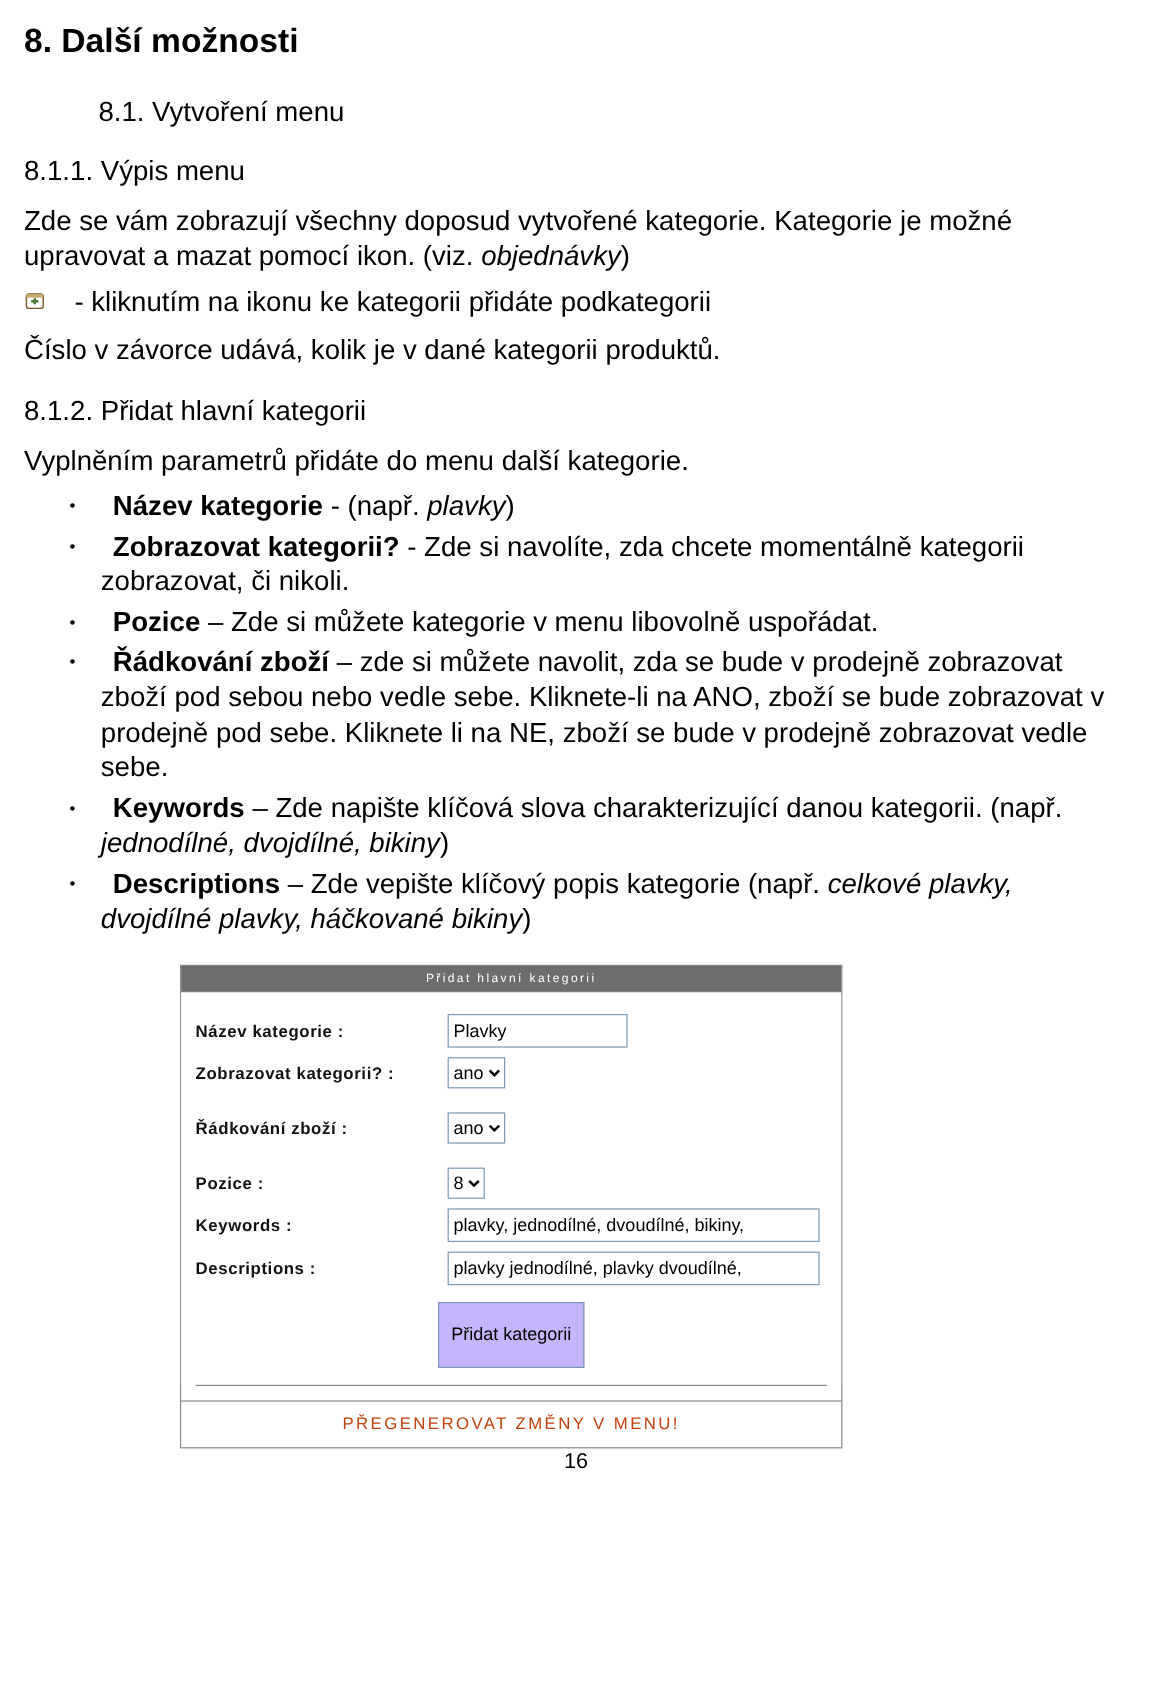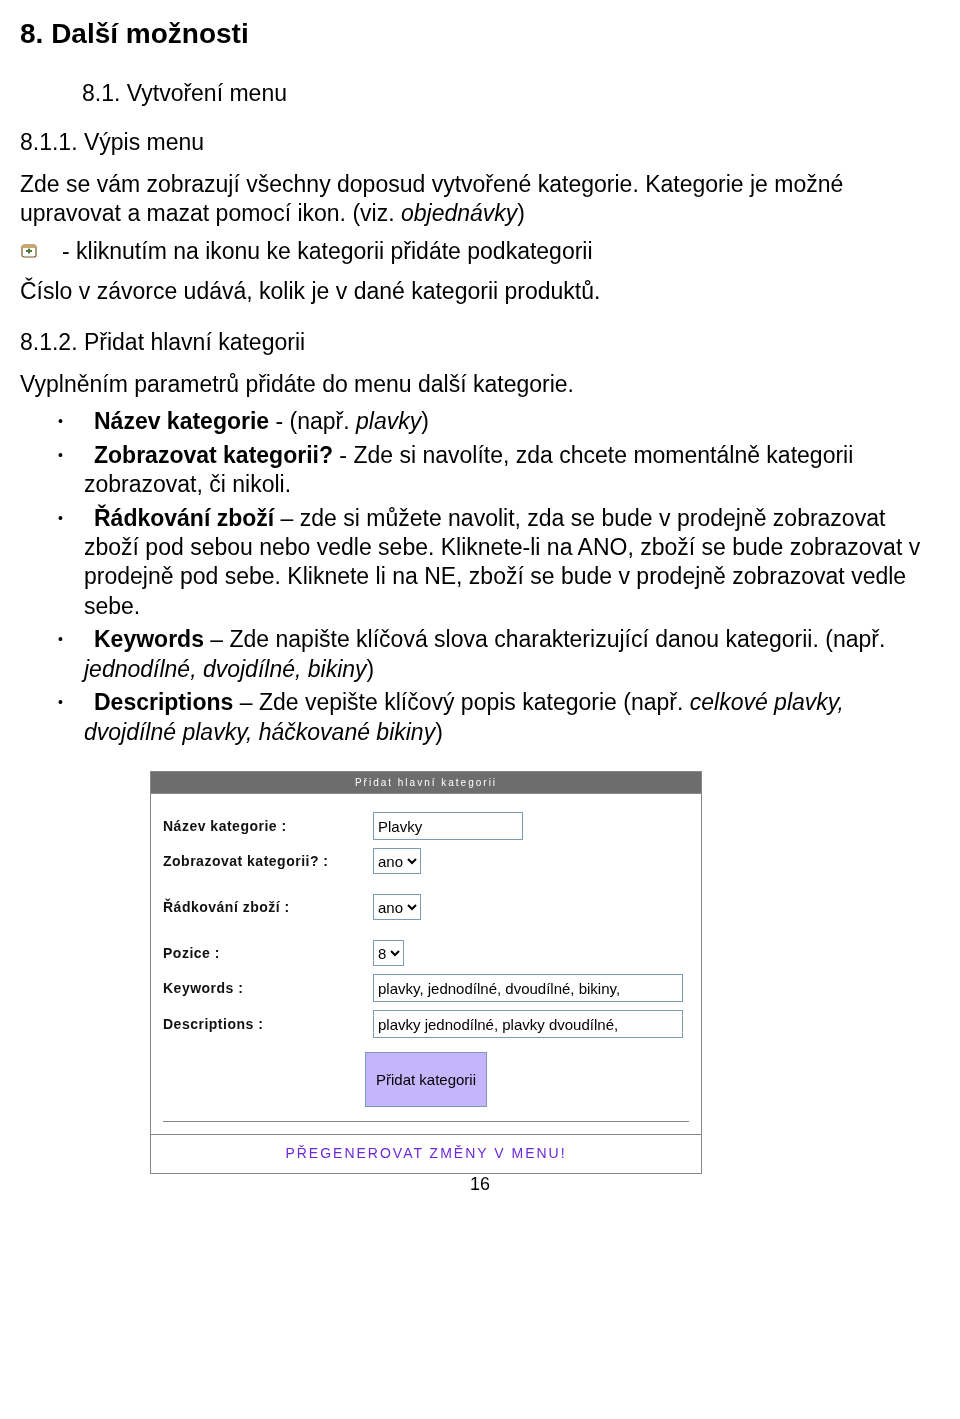--- a/index.html
+++ b/index.html
@@ -132,21 +132,21 @@
     font-size: 15px;
     padding: 18px 10px;
     border: 1px solid #7a9ab5;
     background: #c4b5fd;
   }
   .regen {
     text-align: center;
     padding: 12px 0 12px 0;
   }
   .regen a {
-    color: #6d28d9;
+    color: #c2410c;
     font-size: 14px;
     letter-spacing: 2px;
     text-decoration: none;
     border-top: 1px solid #888;
     padding-top: 10px;
     display: inline-block;
     width: 100%;
   }
   .regen-sep {
     border: none;
@@ -190,20 +190,23 @@
 <p class="para">Vyplněním parametrů přidáte do menu další kategorie.</p>
 
 <ul class="bullets">
   <li>
     <span class="bold">Název kategorie</span><span> - (např. </span><span class="italic">plavky</span><span>)</span>
   </li>
   <li>
     <span class="bold">Zobrazovat kategorii?</span><span> - Zde si navolíte, zda chcete momentálně kategorii zobrazovat, či nikoli.</span>
   </li>
   <li>
+    <span class="bold">Pozice</span><span> – Zde si můžete kategorie v menu libovolně uspořádat.</span>
+  </li>
+  <li>
     <span class="bold">Řádkování zboží</span><span> – zde si můžete navolit, zda se bude v prodejně zobrazovat zboží pod sebou nebo vedle sebe. Kliknete-li na ANO, zboží se bude zobrazovat v prodejně pod sebe. Kliknete li na NE, zboží se bude v prodejně zobrazovat vedle sebe.</span>
   </li>
   <li>
     <span class="bold">Keywords</span><span> – Zde napište klíčová slova charakterizující danou kategorii. (např. </span><span class="italic">jednodílné, dvojdílné, bikiny</span><span>)</span>
   </li>
   <li>
     <span class="bold">Descriptions</span><span> – Zde vepište klíčový popis kategorie (např. </span><span class="italic">celkové plavky, dvojdílné plavky, háčkované bikiny</span><span>)</span>
   </li>
 </ul>
 

